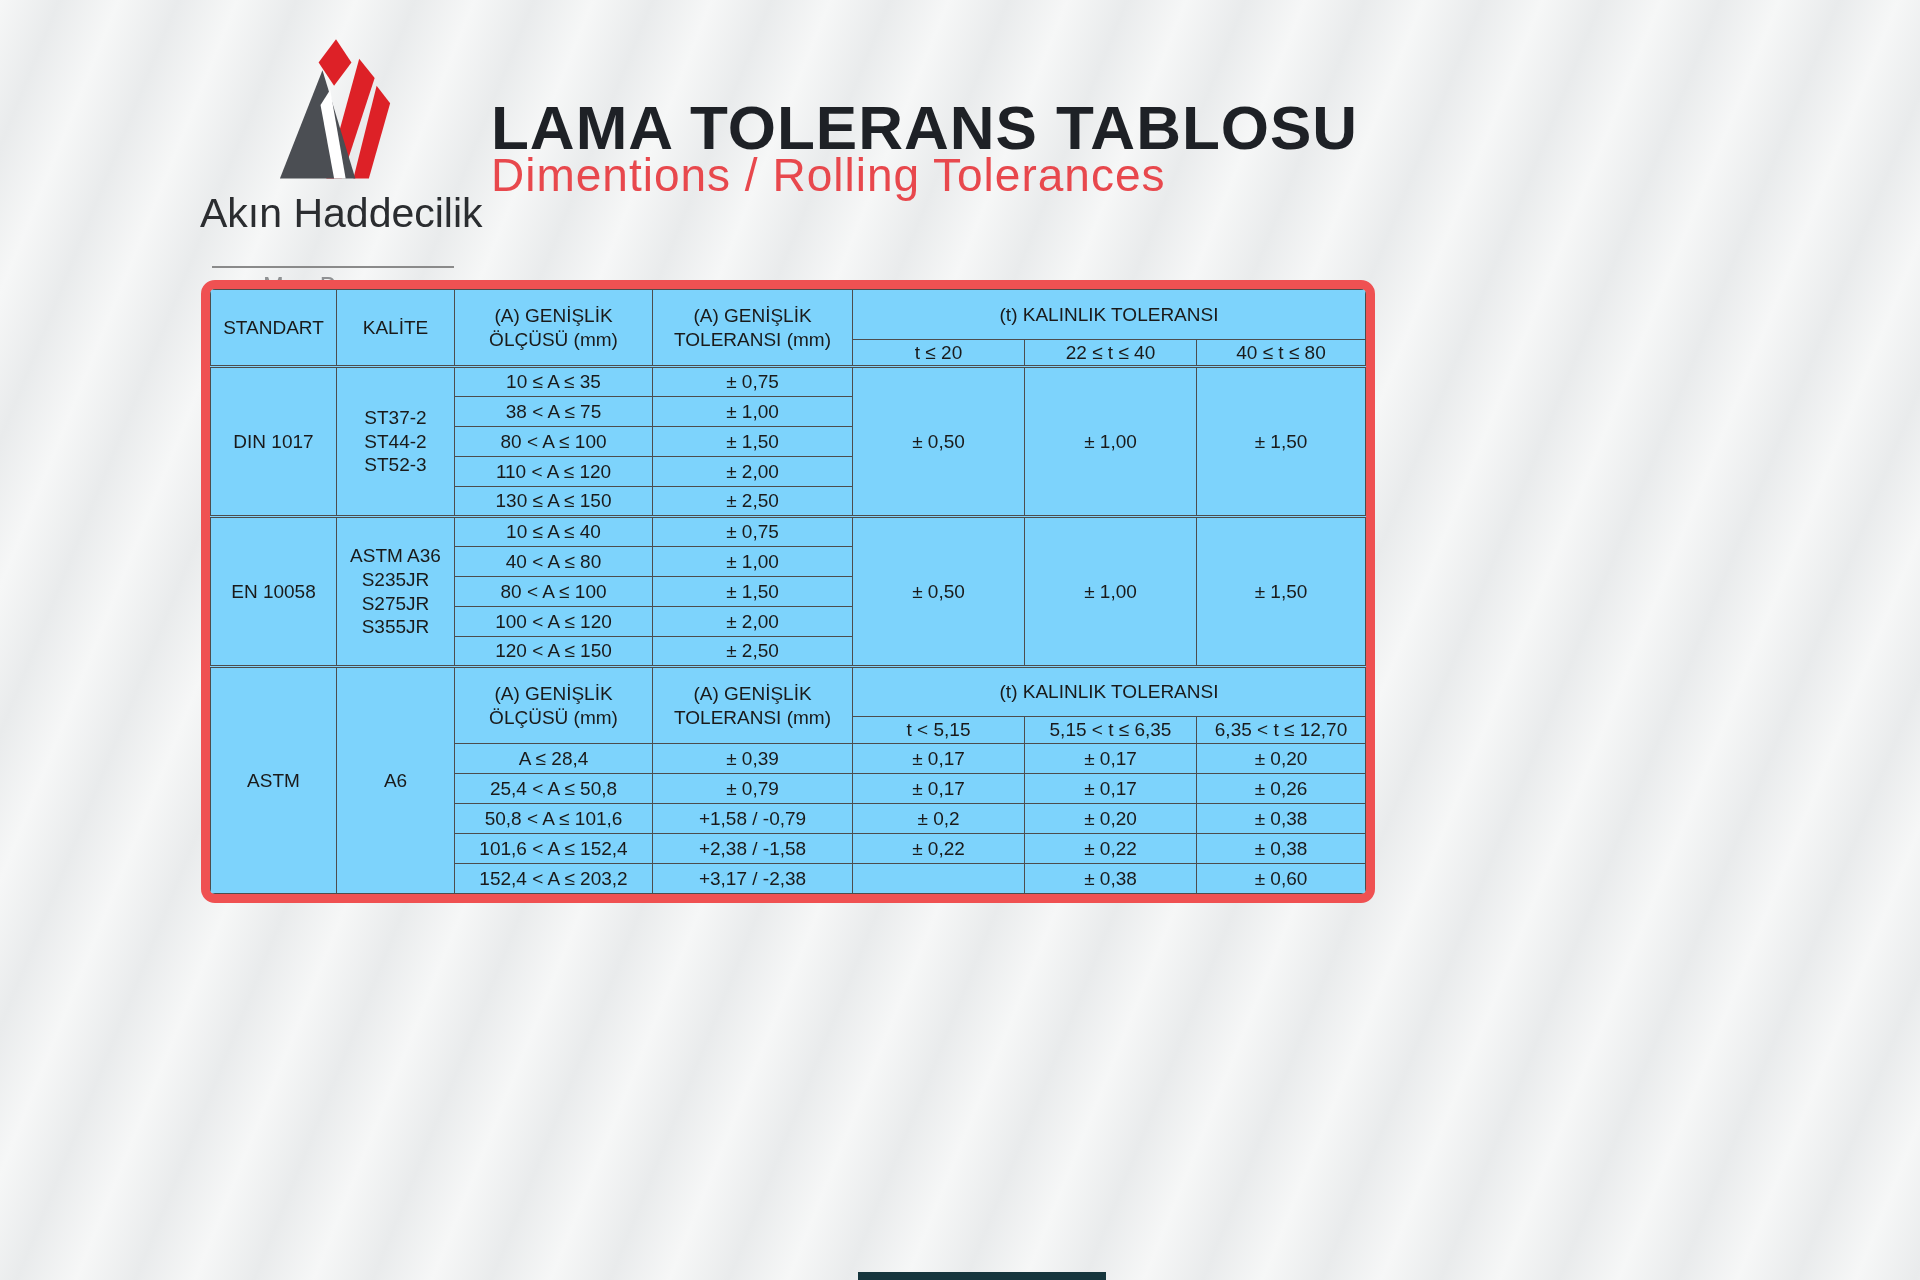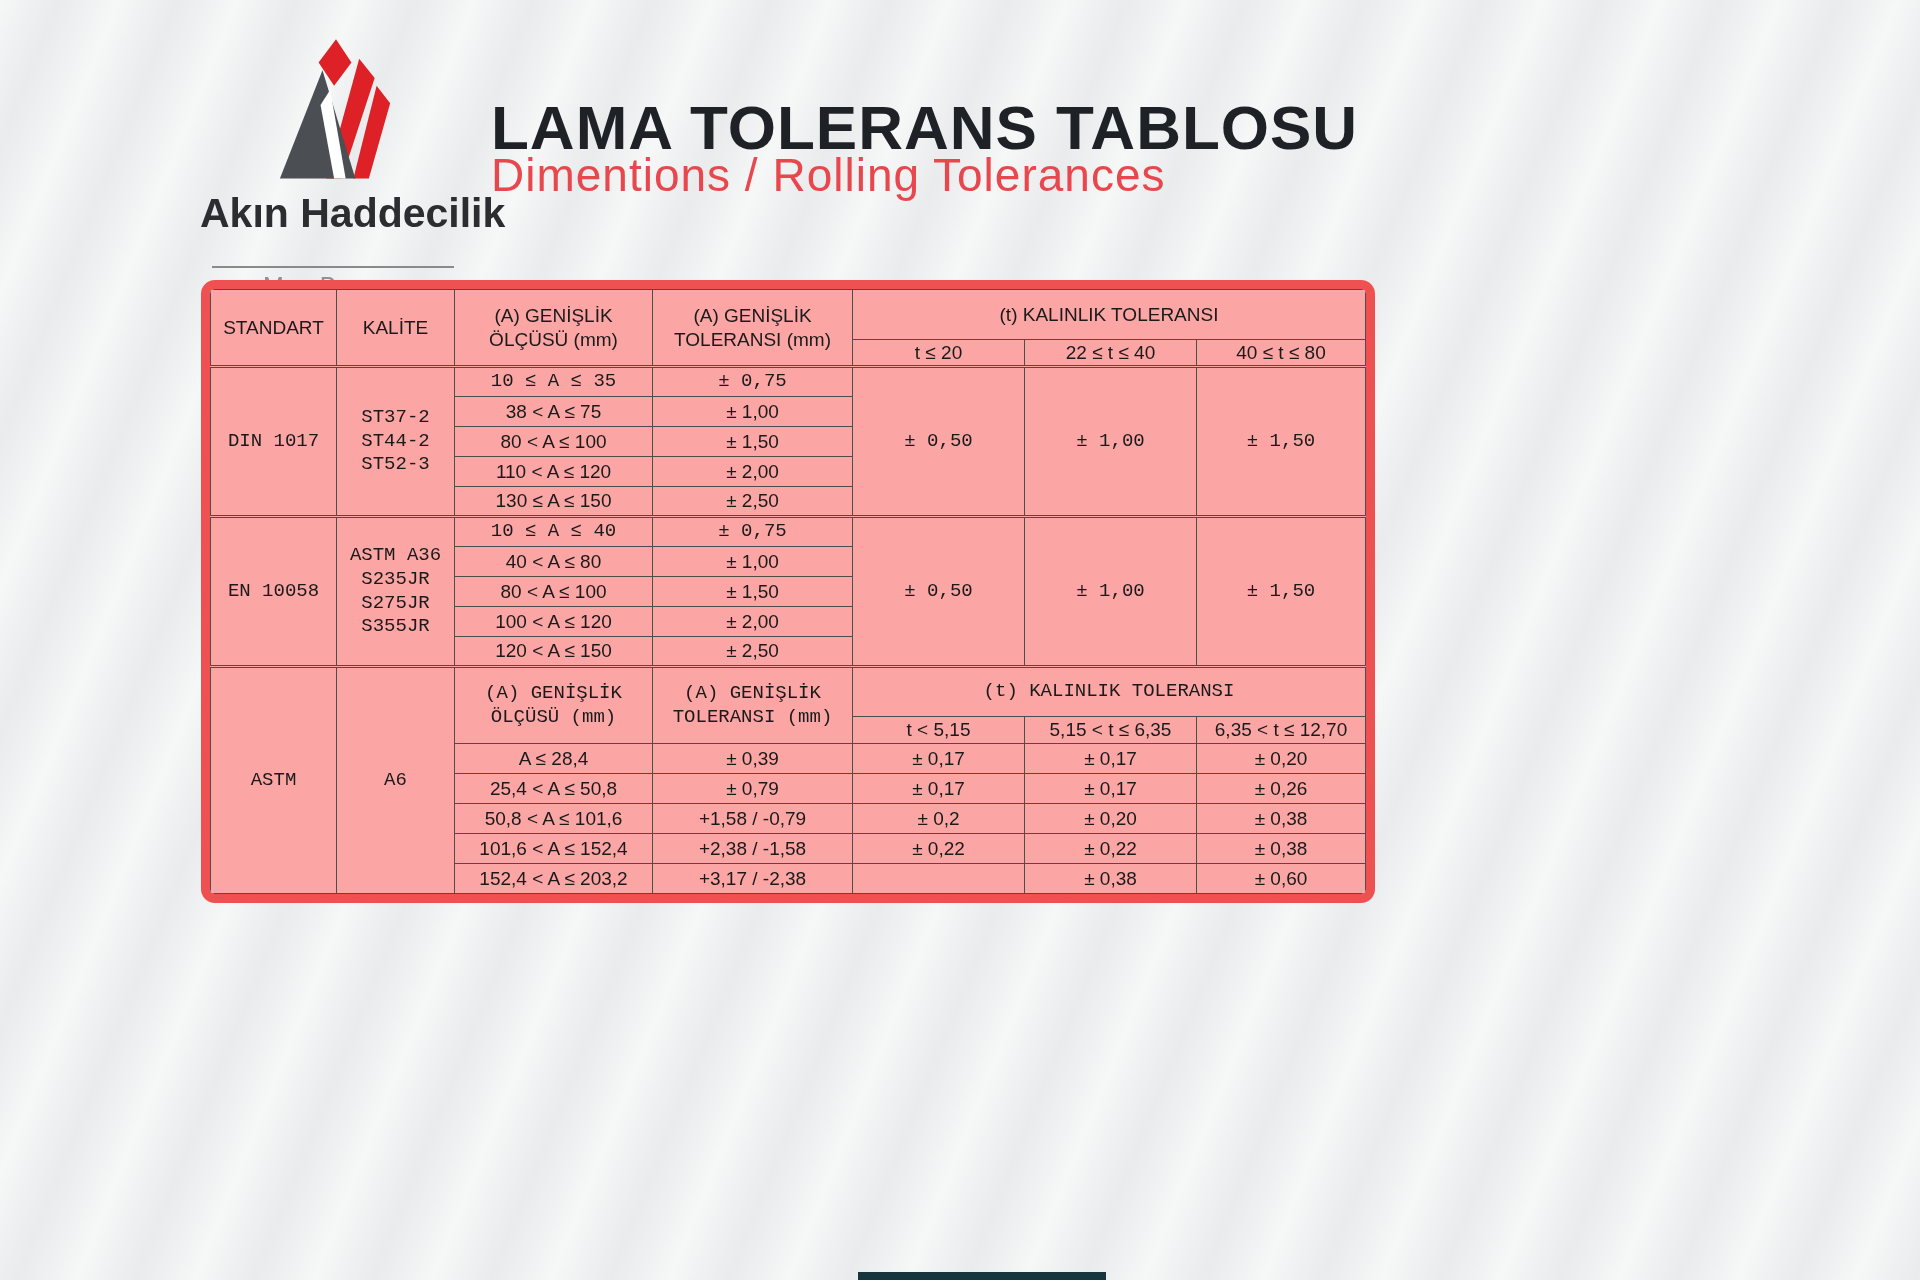--- a/index.html
+++ b/index.html
@@ -5,51 +5,51 @@
   html,body{margin:0;padding:0;}
   body{
     width:1920px;height:1280px;position:relative;overflow:hidden;
     font-family:"Liberation Sans", sans-serif;
     background:repeating-linear-gradient(112deg,#f6f7f7 0px,#e9ebec 55px,#f6f7f7 110px);
   }
   
   .logo{position:absolute;left:278px;top:34px;width:116px;height:148px;}
   .brand-name{
     position:absolute;left:200px;top:190px;width:265px;text-align:center;
-    font-size:41px;color:#2b2d30;font-weight:bold;letter-spacing:0px;white-space:nowrap;
+    font-size:41px;color:#2b2d30;font-weight:normal;letter-spacing:0px;white-space:nowrap;
   }
   .brand-rule{position:absolute;left:212px;top:266px;width:242px;height:0;border-top:2px solid #8a8a8a;}
   .brand-sub{
     position:absolute;left:206px;top:272px;width:255px;text-align:center;
     font-size:25px;color:#8f9193;letter-spacing:11px;text-indent:11px;
   }
   
   .title-main{
     position:absolute;left:491px;top:92px;
     font-size:62px;font-weight:bold;color:#1e2126;letter-spacing:1px;white-space:nowrap;
   }
   .title-sub{
     position:absolute;left:491px;top:148px;
     font-size:46px;font-weight:normal;color:#e8484d;letter-spacing:1px;white-space:nowrap;
   }
   
   .table-frame{
     position:absolute;left:201px;top:280px;
     border:9px solid #ef5152;border-radius:14px;background:#fdfdfd;overflow:hidden;
   }
-  table.tol{border-collapse:collapse;table-layout:fixed;width:1155px;background:#fca5a5;}
+  table.tol{border-collapse:collapse;table-layout:fixed;width:1155px;background:#7dd3fc;}
   table.tol td{
     border:1px solid #4d4d4d;text-align:center;vertical-align:middle;
     font-size:19px;color:#1a1a1a;padding:0 2px;line-height:1.25;
   }
   tr.hdr1{height:50px;}
   tr.hdr2{height:27px;}
   tr.datarow{height:30px;}
   td .ql{display:block;}
-  tr.sec-top td{border-top:3px double #4d4d4d;font-family:Liberation Mono, monospace;}
+  tr.sec-top td{border-top:3px double #4d4d4d;}
   .footer-bar{position:absolute;left:858px;top:1272px;width:248px;height:8px;background:#16353d;}
 </style>
 </head>
 <body>
 
 <svg class="logo" viewBox="0 0 120 150" aria-hidden="true">
   <polygon fill="#dd2127" points="42,28 60,4 76,28 58,52"></polygon>
   <polygon fill="#dd2127" points="50,148 84,24 100,44 66,148"></polygon>
   <polygon fill="#dd2127" points="78,148 102,52 116,70 94,148"></polygon>
   <polygon fill="#4b4e53" points="2,148 46,36 80,148"></polygon>

